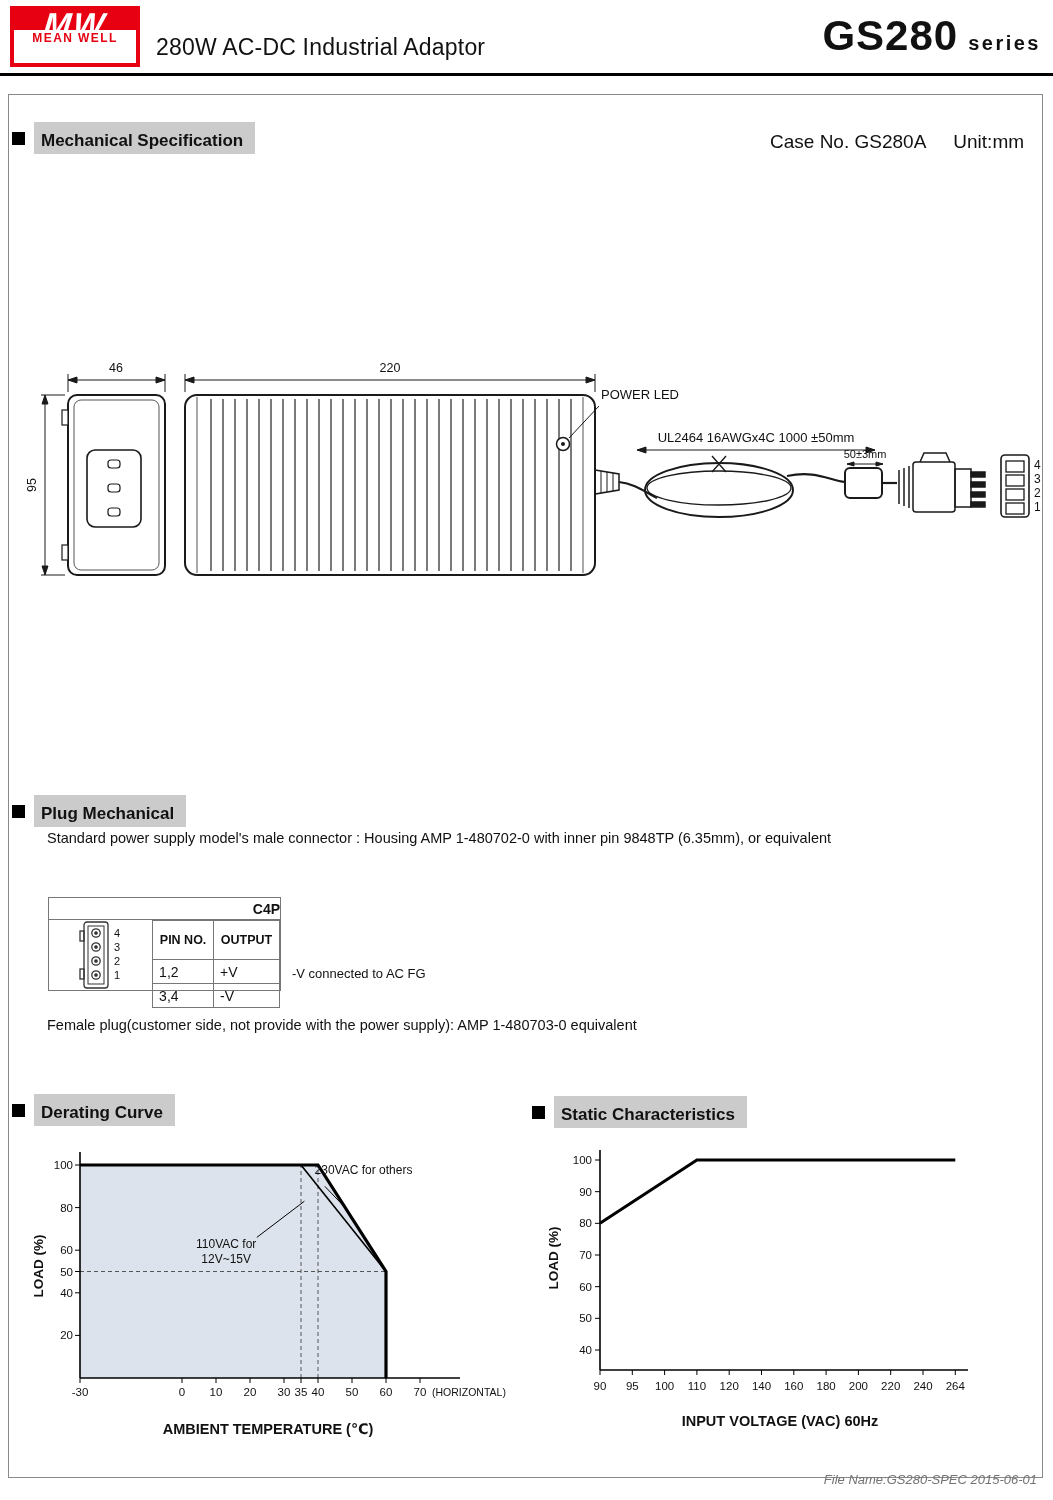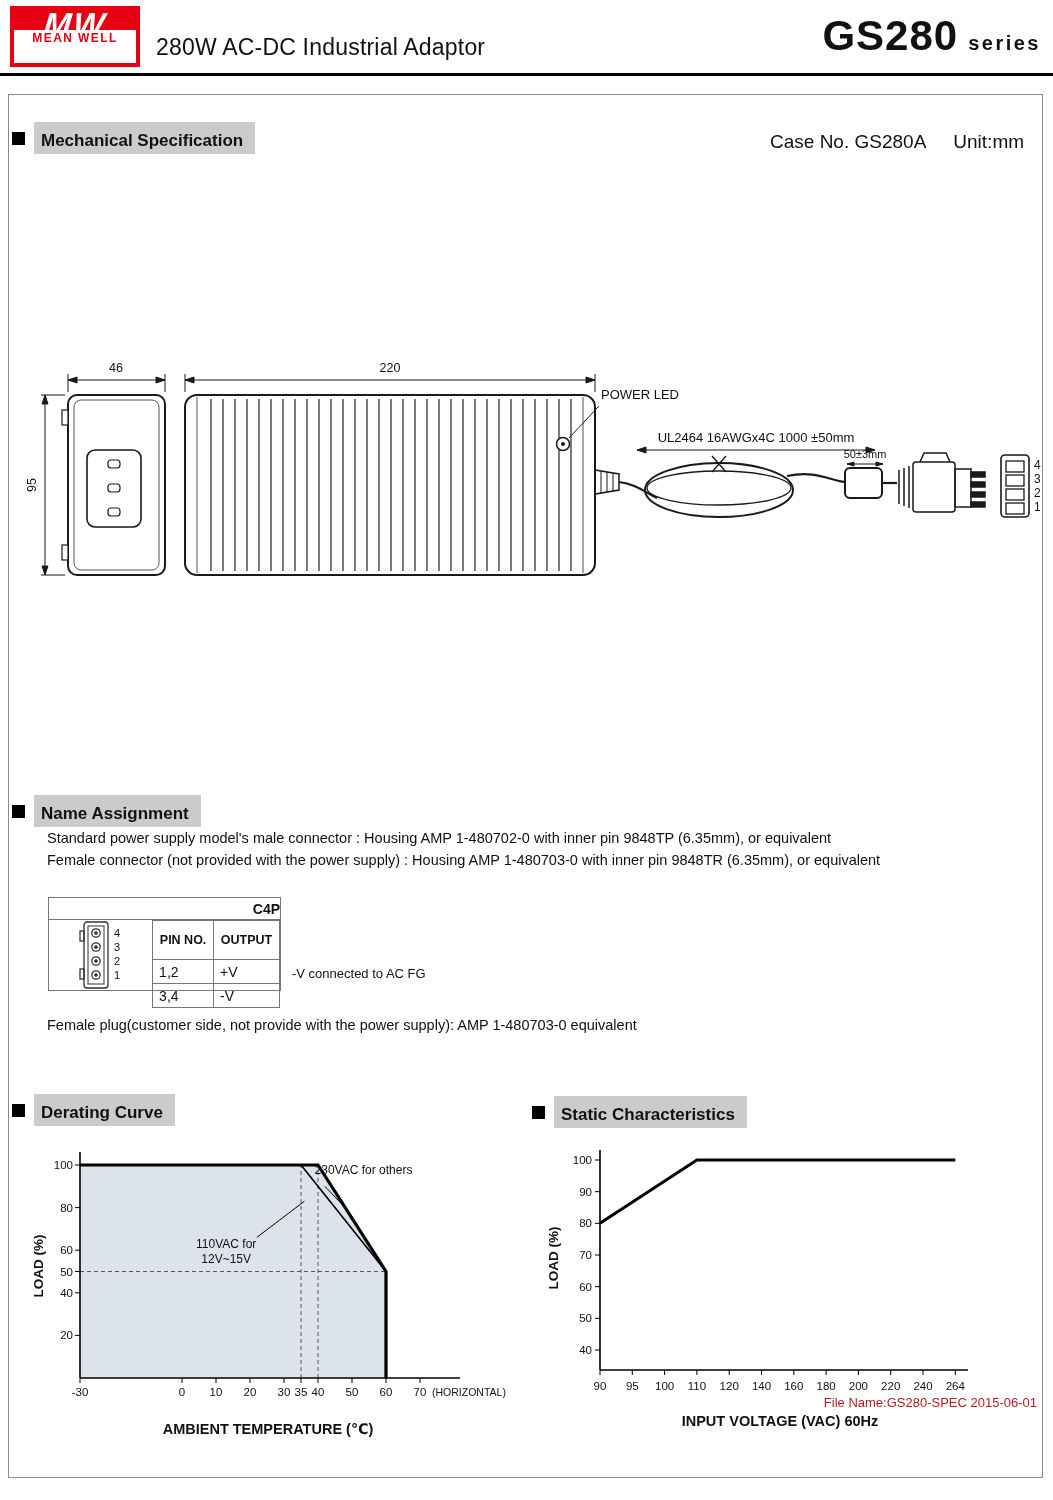--- a/index.html
+++ b/index.html
@@ -37,21 +37,21 @@
   .c4p-title{height:22px;line-height:22px;text-align:right;font-size:14px;font-weight:600;border-bottom:1px solid #777}
   .c4p-body{display:flex;height:70px}
   .c4p-conn{width:104px;display:flex;align-items:center;justify-content:center}
   table.pin-table{border-collapse:collapse;margin-left:auto}
   table.pin-table th{border:1px solid #777;font-size:12.5px;font-weight:bold;height:22px;padding:12px 6px}
   table.pin-table td{border:1px solid #777;font-size:14px;height:24px;padding:0 6px}
   table.pin-table th:first-child,table.pin-table td:first-child{width:62px}
   table.pin-table th:last-child,table.pin-table td:last-child{width:66px}
   .c4p-note{position:absolute;left:292px;top:966px;font-size:13px}
 
-  .footer{position:absolute;right:16px;top:1395px;font-size:13px;color:#b91c1c}
+  .footer{position:absolute;right:16px;top:1472px;font-style:italic;font-size:13px;color:#737373}
 
   svg text{font-family:"Liberation Sans","DejaVu Sans",sans-serif;fill:#111}
   .mech-svg{position:absolute;left:25px;top:352px}
   .chart1{position:absolute;left:28px;top:1136px}
   .chart2{position:absolute;left:540px;top:1136px}
   .head-mech{left:12px;top:122px}
   .head-plug{left:12px;top:795px}
   .head-derate{left:12px;top:1094px}
   .head-static{left:532px;top:1096px}
 </style>
@@ -196,25 +196,24 @@
   <text x="731" y="90" text-anchor="middle" font-size="13">UL2464 16AWGx4C 1000 ±50mm</text>
   <text x="840" y="106" text-anchor="middle" font-size="11">50±3mm</text>
   <text x="1009" y="117" font-size="12">4</text>
   <text x="1009" y="131" font-size="12">3</text>
   <text x="1009" y="145" font-size="12">2</text>
   <text x="1009" y="159" font-size="12">1</text>
 </svg>
 
 <div class="sec-head head-plug">
   <span class="sec-sq"></span>
-  <span class="sec-label">Name Assignment</span>
+  <span class="sec-label">Plug Mechanical</span>
 </div>
 <div class="para">
   <div>Standard power supply model's male connector : Housing AMP 1-480702-0 with inner pin 9848TP (6.35mm), or equivalent</div>
-  <div>Female connector (not provided with the power supply) : Housing AMP 1-480703-0 with inner pin 9848TR (6.35mm), or equivalent</div>
 </div>
 
 <div class="c4p-box">
   <div class="c4p-title">C4P</div>
   <div class="c4p-body">
     <div class="c4p-conn">
       <svg width="62" height="70" viewBox="0 0 62 70">
         <g stroke="#333" fill="none" stroke-width="1.3">
           <rect x="14" y="2" width="24" height="66" rx="3"></rect>
           <rect x="18" y="6" width="16" height="58" stroke-width="1"></rect>

